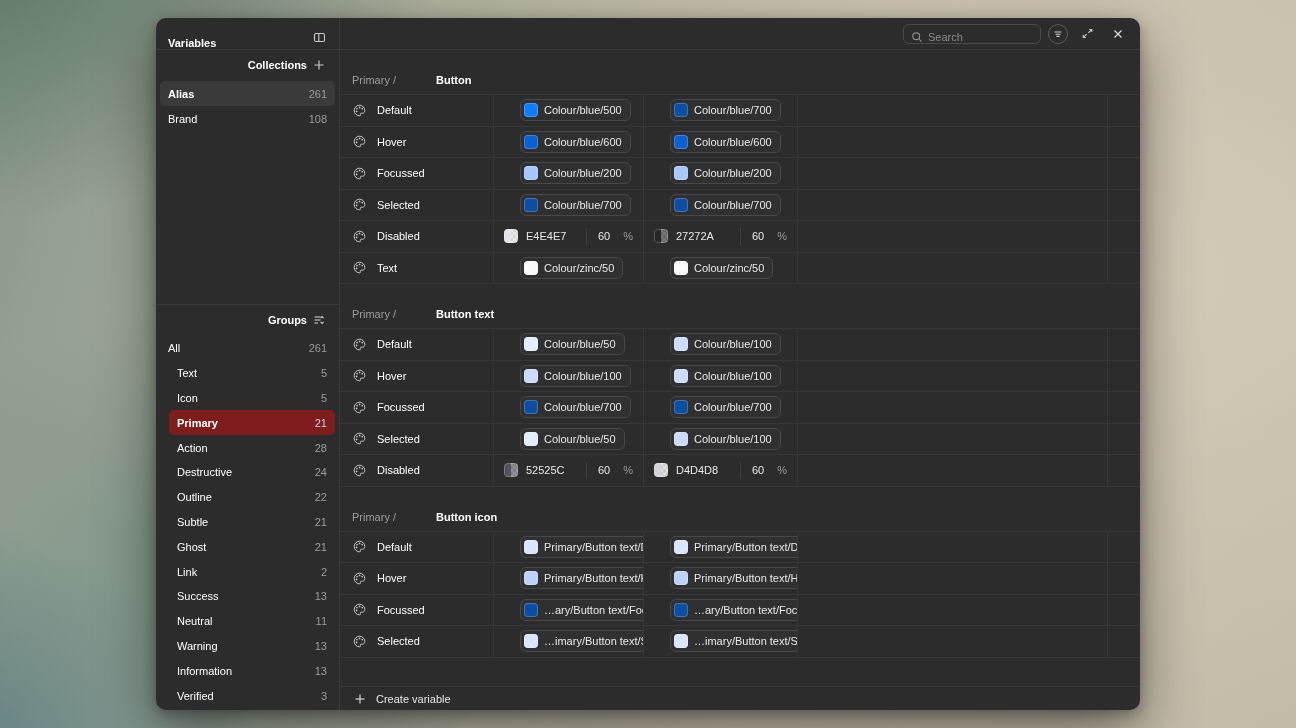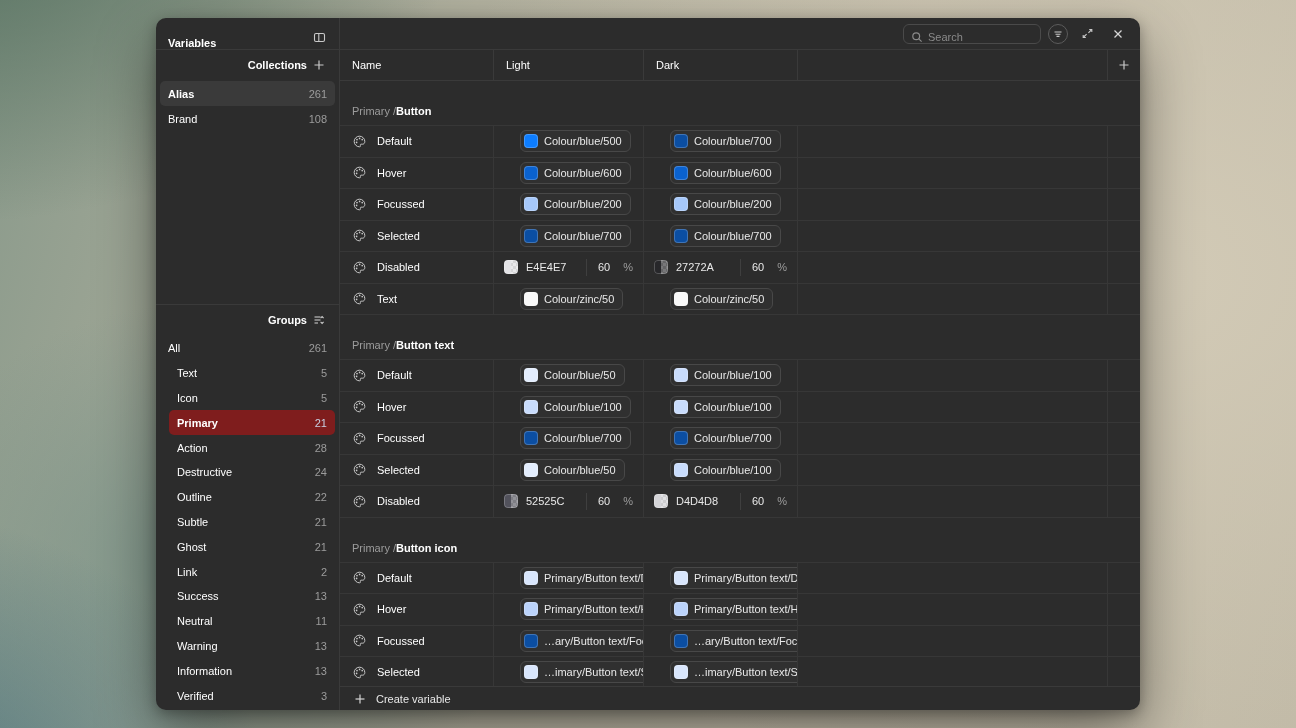--- a/index.html
+++ b/index.html
@@ -47,21 +47,21 @@
   .search-box input { flex:1; min-width:0; border:none; background:transparent; outline:none; color:#ddd; font-size:11px; font-family:"Liberation Sans", sans-serif; }
   .search-box input::placeholder { color:#8a8a8a; }
   .round-btn { width:20px; height:20px; border-radius:50%; border:1px solid #5c5c5c; display:flex; align-items:center; justify-content:center; background:transparent; color:#c9c9c9; }
   .grid-row { display:grid; grid-template-columns:154px 150px 154px 1fr 32px; }
   .thead { height:31px; flex:0 0 31px; border-bottom:1px solid #3a3a3a; }
   .thead .cell { display:flex; align-items:center; padding-left:12px; color:#fff; font-weight:400; border-right:1px solid #3a3a3a; }
   .thead .cell.last { padding:0; align-items:center; justify-content:center; border-right:none; }
   .tbody { flex:1 1 auto; overflow:hidden; }
   .section-header { height:45px; border-bottom:1px solid #373737; display:flex; align-items:flex-end; padding:0 0 8px 12px; }
   .section-header .prefix { color:#9c9c9c; }
-  .section-header .sname { color:#fff; font-weight:700; }
+  .section-header .sname { color:#fff; font-weight:700;margin-left:40px; }
   .vrow { height:31.5px; border-bottom:1px solid #373737; }
   .vrow .cell { border-right:1px solid #373737; display:flex; align-items:center; overflow:hidden; }
   .vrow .cell.last { border-right:none; }
   .name-cell { padding-left:12px; gap:10px; color:#fff; }
   .chip { margin-left:26px; display:inline-flex; align-items:center; gap:6px; height:22px; max-width:140px; border:1px solid #484848; border-radius:6px; padding:0 8px 0 3px; background:rgba(255,255,255,0.02); }
   .chip .chip-label { color:#e8e8e8; white-space:nowrap; overflow:hidden; }
   .swatch { width:14px; height:14px; border-radius:4px; flex:0 0 14px; box-shadow:inset 0 0 0 1px rgba(255,255,255,.22); }
   .value-cell-inner { display:flex; align-items:center; width:100%; padding-left:10px; }
   .value-cell-inner .hex { margin-left:8px; color:#e8e8e8; white-space:nowrap; }
   .opacity-group { margin-left:auto; display:flex; align-items:center; height:17px; border-left:1px solid #3f3f3f; padding:0 10px 0 11px; gap:13px; }
@@ -227,36 +227,20 @@
       <button class="icon-btn">
         <span>
           <svg width="12" height="12" viewBox="0 0 12 12" stroke="#d6d6d6" stroke-width="1.2">
             <line x1="2.5" y1="2.5" x2="9.5" y2="9.5"></line>
               <line x1="9.5" y1="2.5" x2="2.5" y2="9.5"></line>
           </svg>
         </span>
       </button>
     </div>
 
-    <div class="thead grid-row">
-      <div class="cell">Name</div>
-      <div class="cell">Light</div>
-      <div class="cell">Dark</div>
-      <div class="cell"></div>
-      <div class="cell last">
-        <button class="icon-btn">
-          <span>
-            <svg width="12" height="12" viewBox="0 0 12 12" stroke="#c9c9c9" stroke-width="1.2">
-                <line x1="6" y1="1.5" x2="6" y2="10.5"></line>
-                <line x1="1.5" y1="6" x2="10.5" y2="6"></line>
-              </svg>
-          </span>
-        </button>
-      </div>
-    </div>
 
     <div class="tbody" id="table-body">
         <div class="section-header">
           <span class="prefix">Primary / </span>
           <span class="sname">Button</span>
         </div>
         <div class="vrow grid-row">
           <div class="cell name-cell">
             <span>
               <svg width="15" height="15" viewBox="0 0 15 15">

